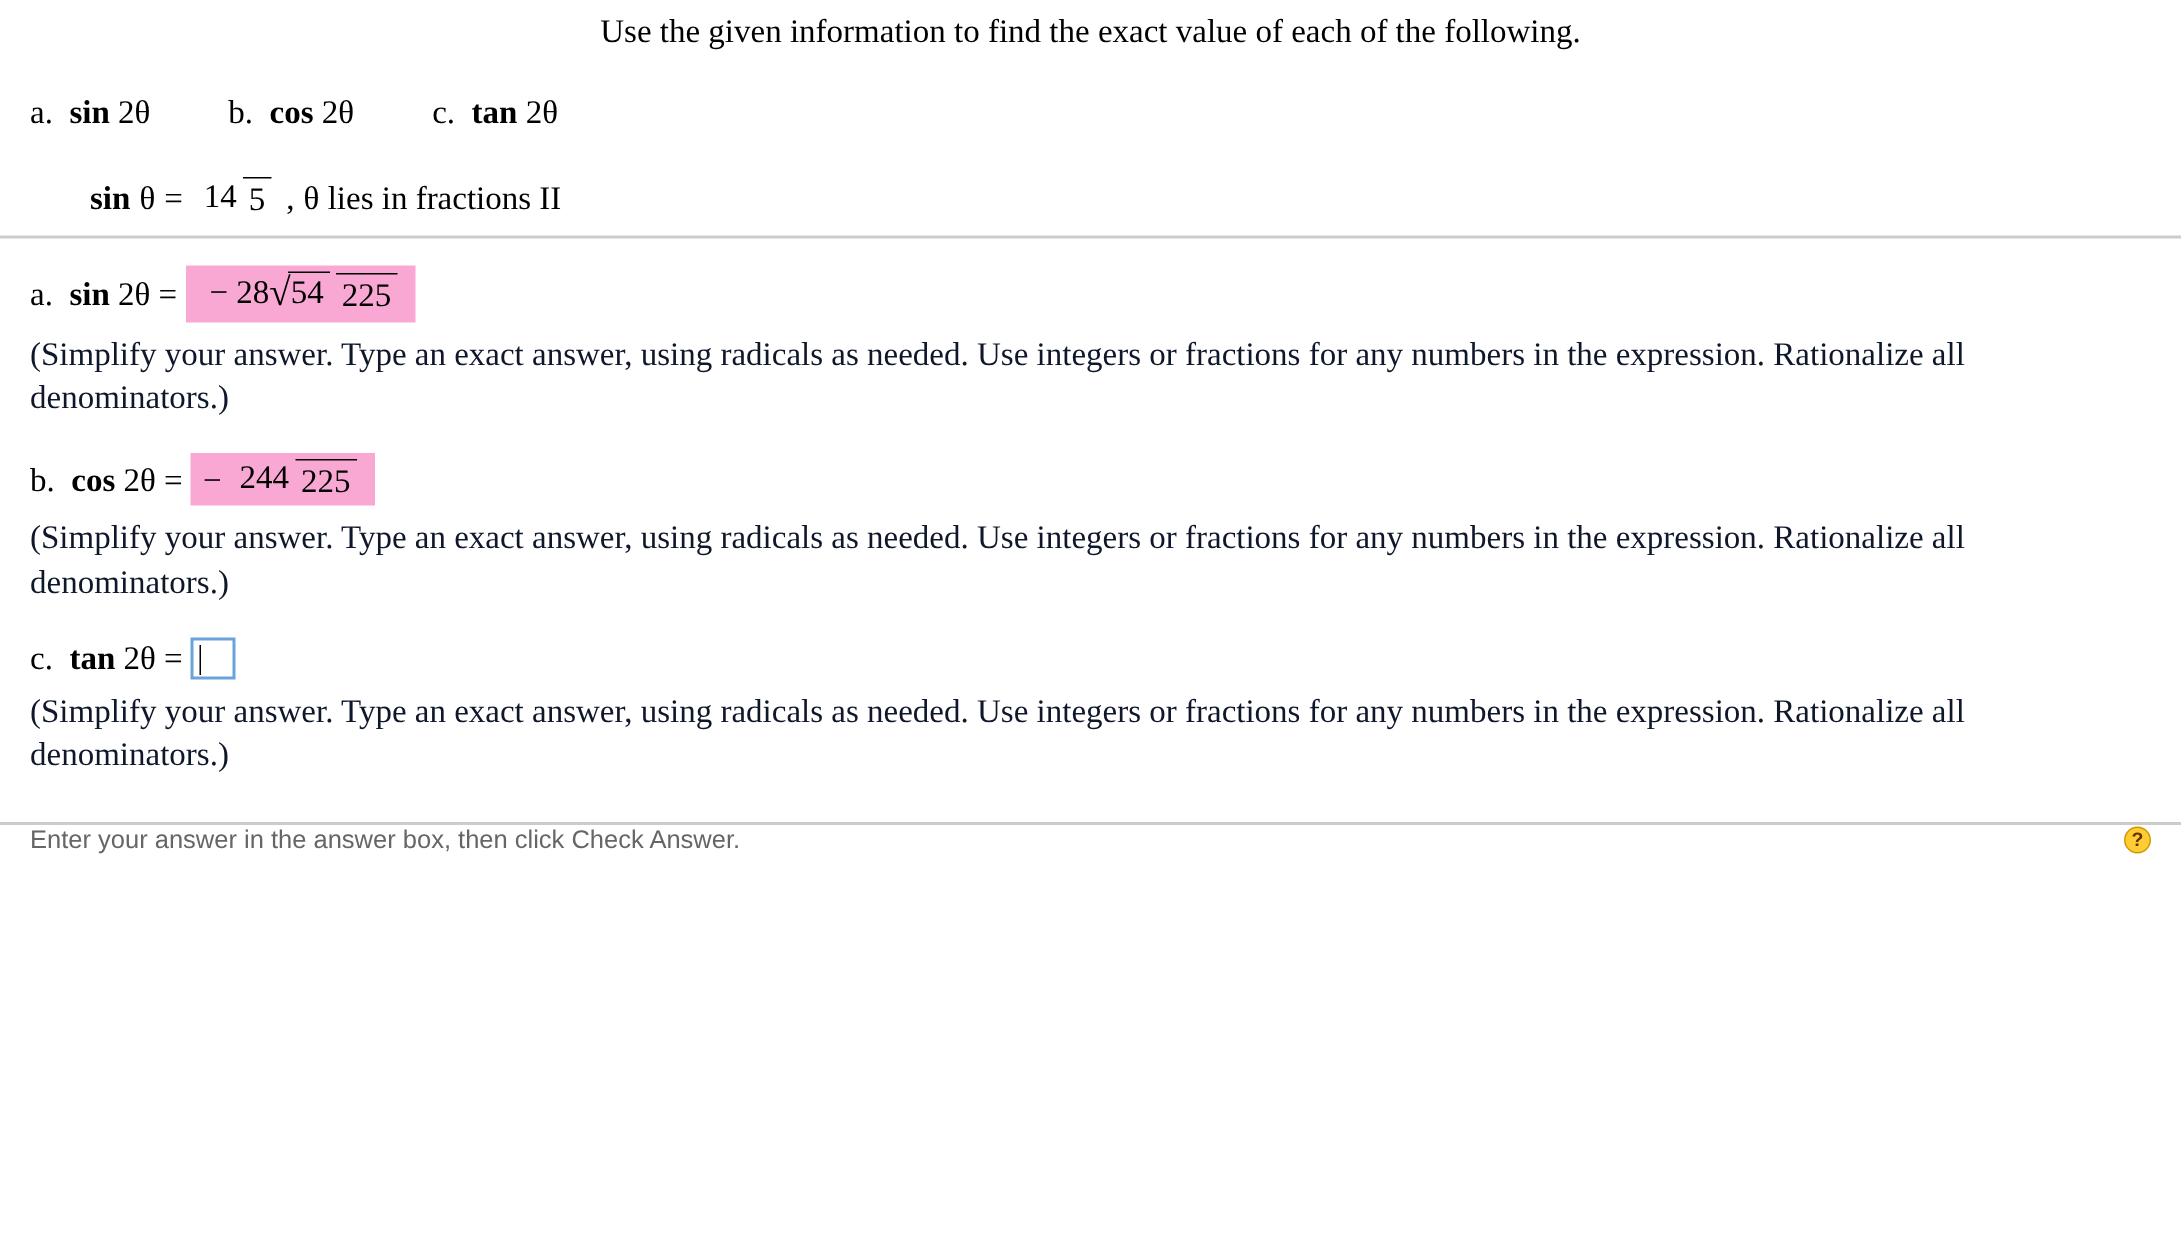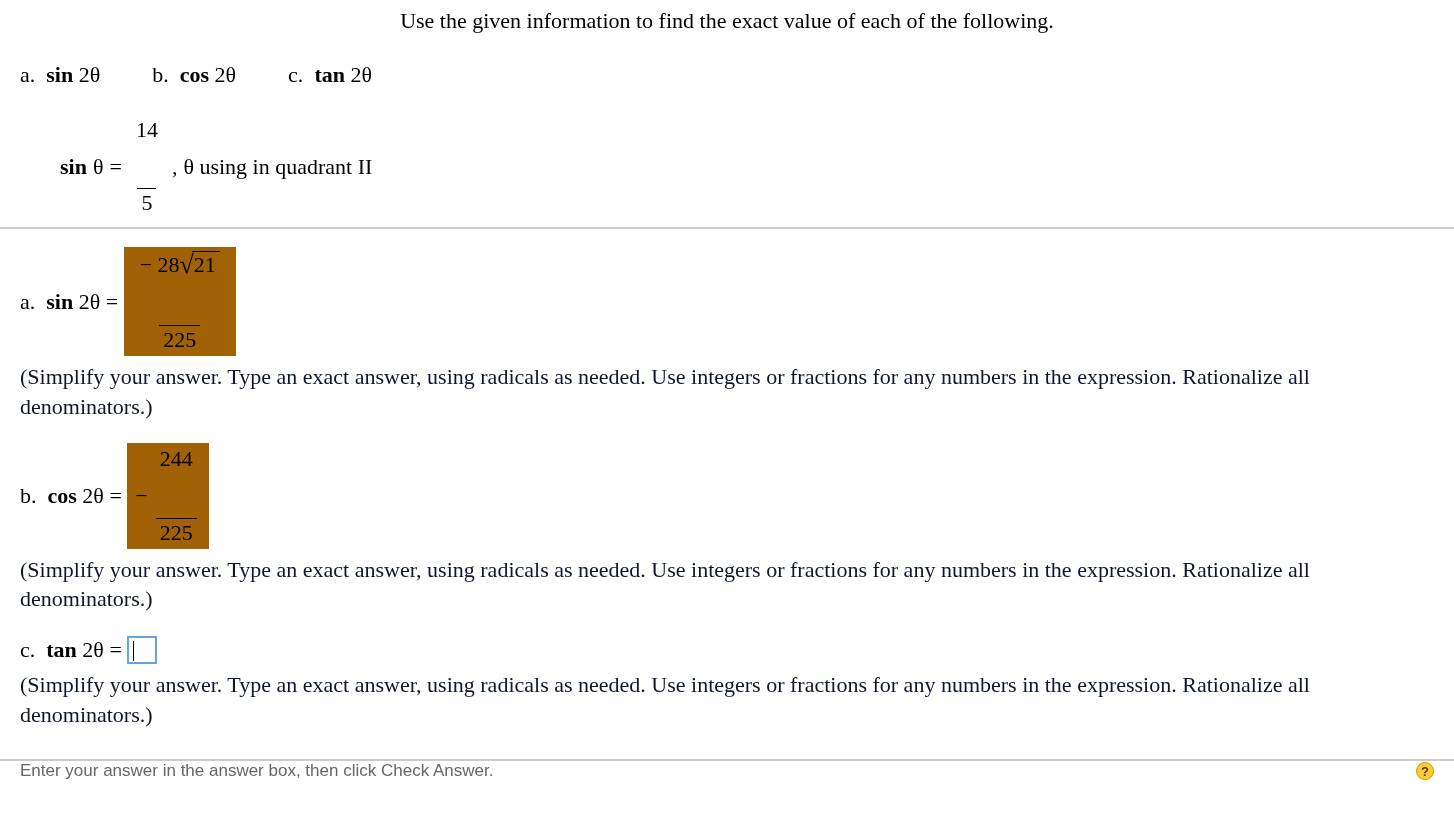--- a/index.html
+++ b/index.html
@@ -46,31 +46,30 @@
   }
   .hint {
     color: #0f172a;
     font-size: 22px;
     line-height: 1.35;
     margin-bottom: 22px;
   }
   .bold { font-weight: bold; }
   .frac {
     display: inline-flex;
-    flex-direction: column;
+    flex-direction: row;
     align-items: center;
     vertical-align: middle;
     line-height: 1.1;
     margin: 0 4px;
-    gap: 44px;
   }
   .frac .num { padding: 0 4px 2px 4px; }
   .frac .den { border-top: 1.5px solid #000; padding: 2px 4px 0 4px; }
   .answer-box {
-    background: #a16207;
+    background: #f9a8d4;
     padding: 4px 8px;
     display: inline-flex;
     align-items: center;
   }
   .answer-box .frac .den { border-top-color: #000; }
   .sqrt {
     display: inline-flex;
     align-items: flex-start;
   }
   .sqrt-sign {
@@ -160,40 +159,40 @@
 
   <div class="given">
     <span class="bold">sin</span>
     <span>θ</span>
     <span>=</span>
     <span class="frac">
       <span class="num">14</span>
       <span class="den">5</span>
     </span>
     <span>,</span>
-    <span>θ using in quadrant II</span>
+    <span>θ lies in fractions II</span>
   </div>
 </div>
 
 <div class="divider"></div>
 
 <div class="answers-section">
 
   <div class="answer-block">
     <div class="answer-line">
       <span>a.</span>&nbsp;&nbsp;
       <span class="bold">sin</span>&nbsp;
       <span>2θ</span>&nbsp;
       <span>=</span>&nbsp;
       <span class="answer-box">
         <span class="frac">
           <span class="num">
             <span>− 28</span><span class="sqrt">
                 <span class="sqrt-sign">√</span>
-                <span class="sqrt-arg">21</span>
+                <span class="sqrt-arg">54</span>
               </span>
           </span>
           <span class="den">225</span>
         </span>
       </span>
     </div>
     <div class="hint">(Simplify your answer. Type an exact answer, using radicals as needed. Use integers or fractions for any numbers in the expression. Rationalize all denominators.)</div>
   </div>
 
   <div class="answer-block">

